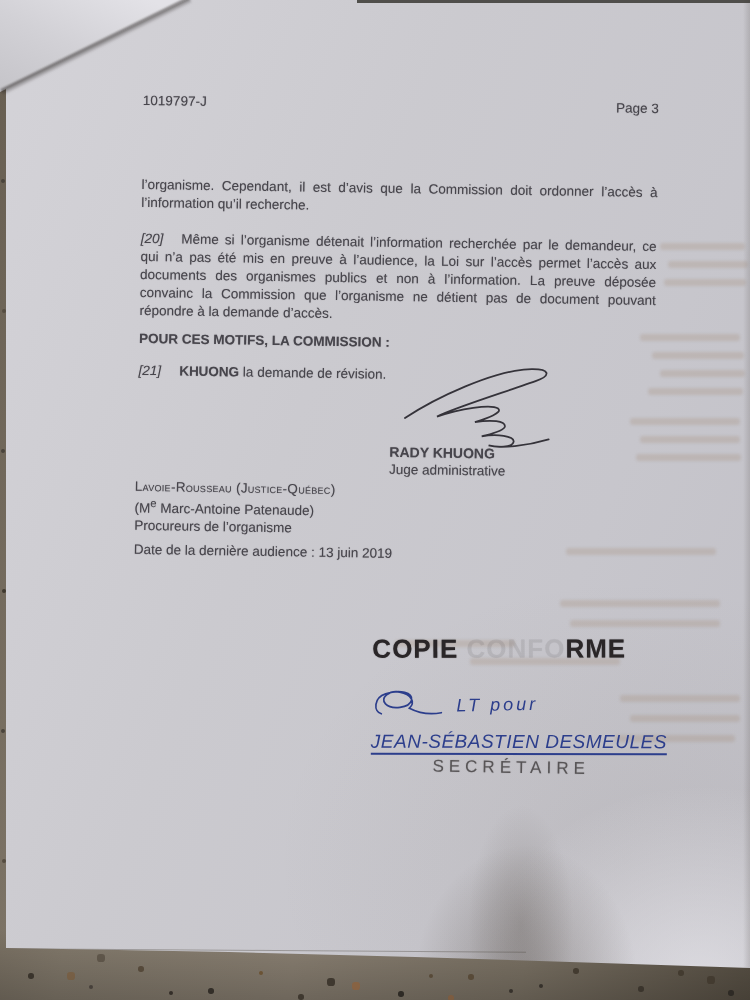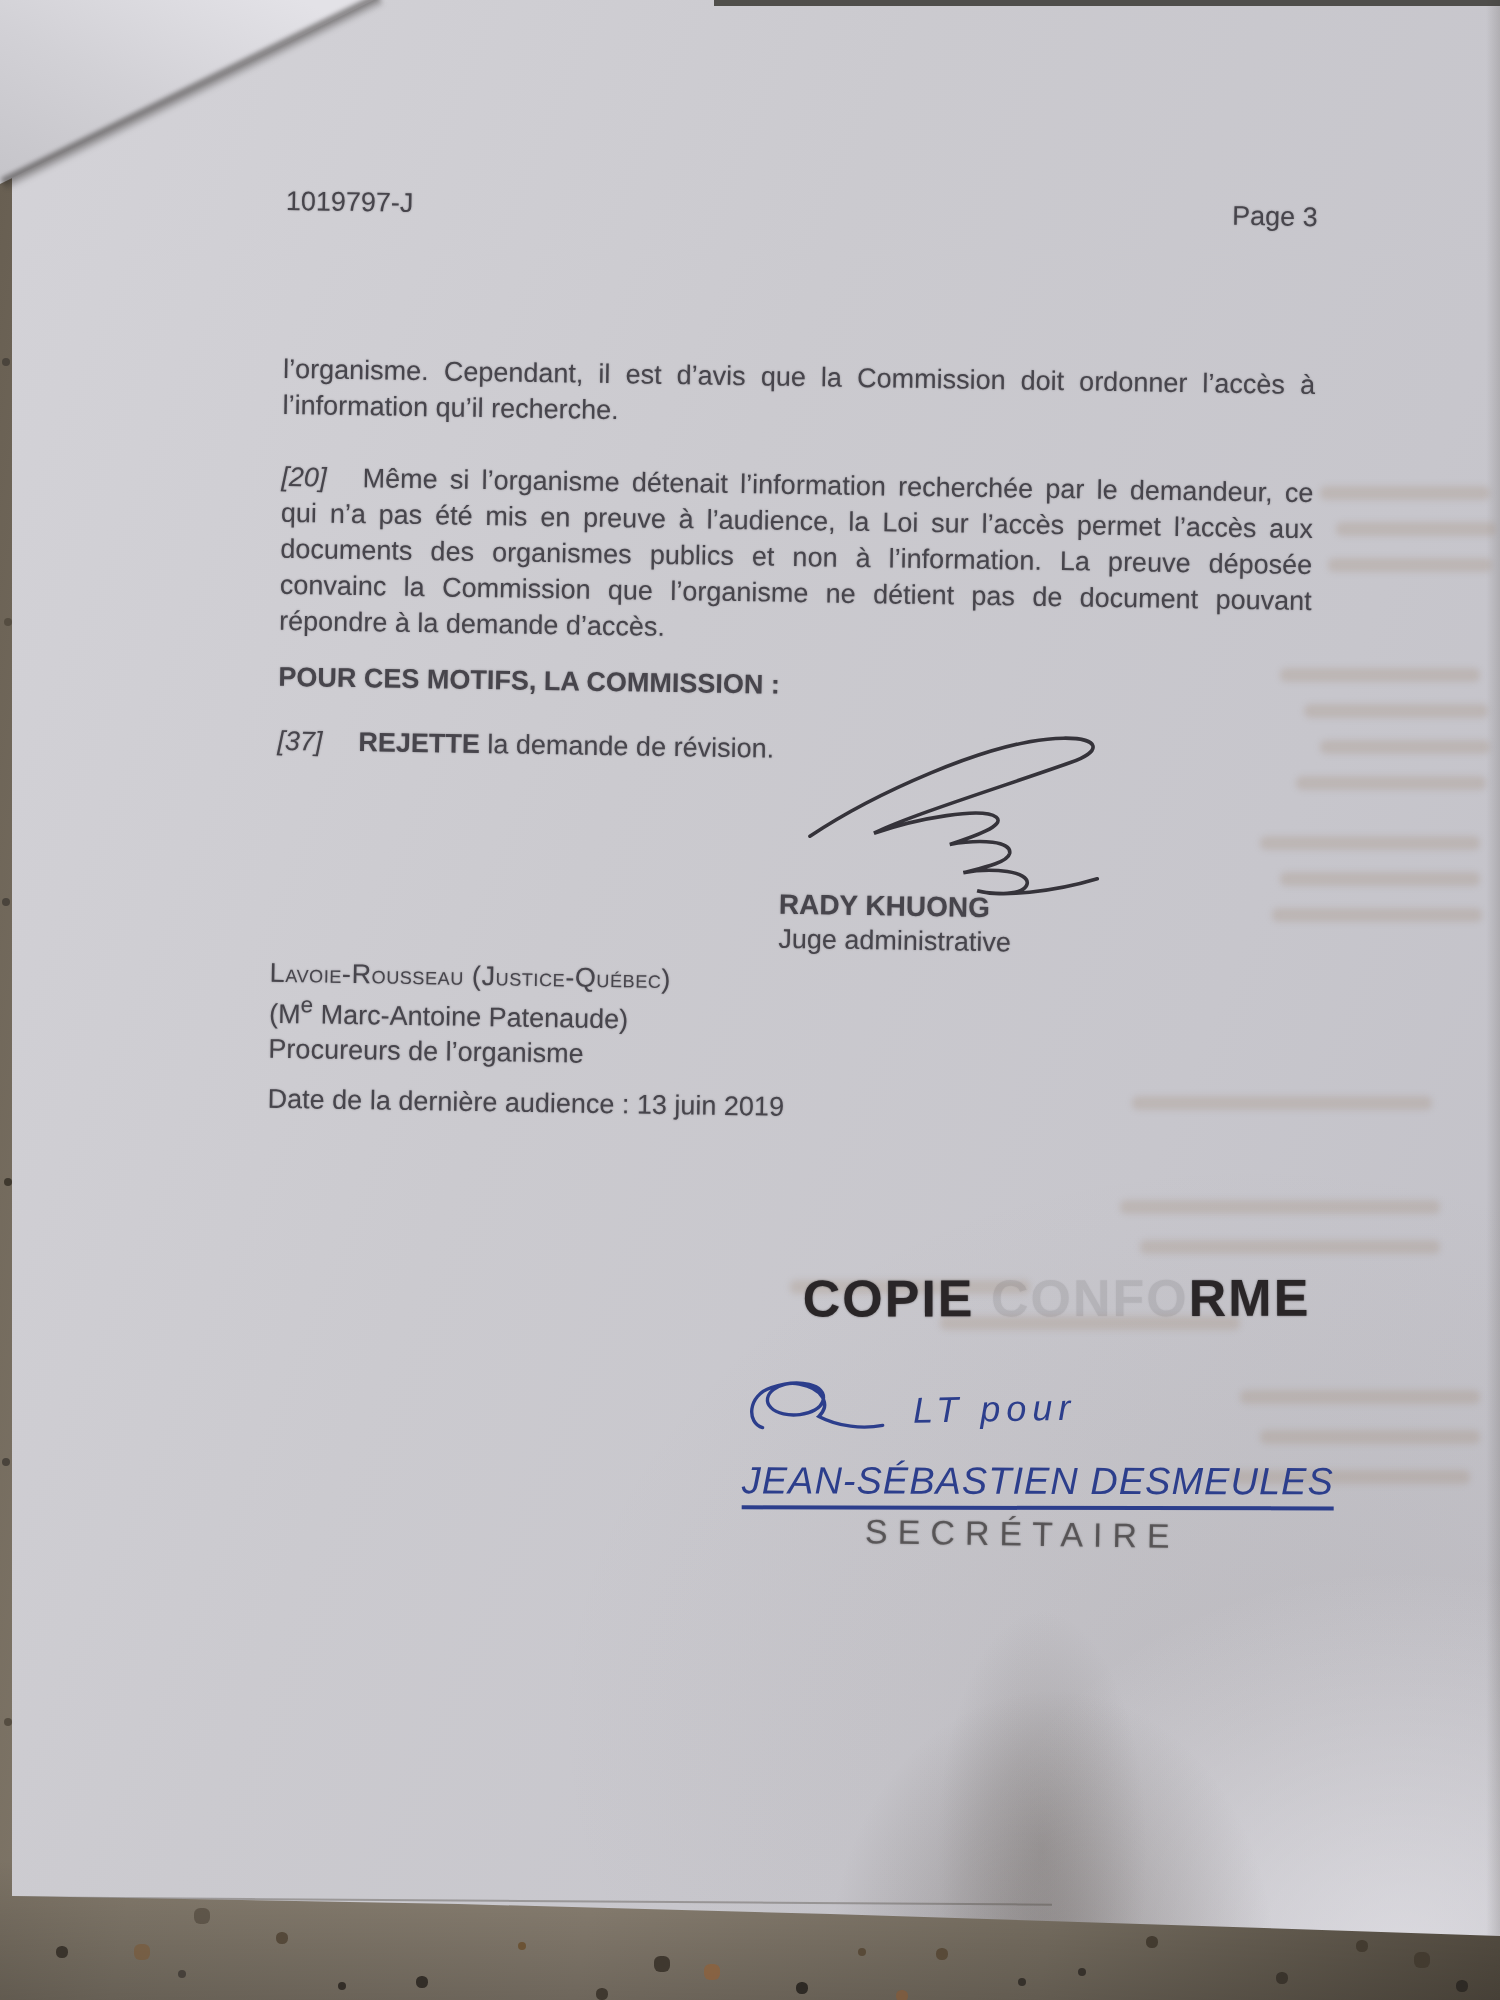--- a/index.html
+++ b/index.html
@@ -90,21 +90,21 @@
   .sig-svg { left:398px; top:356px; }
   .judge { left:389px; top:440px; line-height:17px; }
   .judge .name { font-weight:bold; font-size:14px; }
 
   .counsel { left:135px; top:478px; line-height:17px; }
   .smallcaps { font-variant:small-caps; letter-spacing:.3px; }
   .date-line { left:135px; top:541px; }
 
   
   .stamp-copy {
-    left:404px; top:634px; transform:rotate(-1deg);
+    left:375px; top:634px; transform:rotate(-1deg);
     font-weight:bold; font-size:26px; letter-spacing:1px; color:#2a2628;
     text-shadow:0 0 1px rgba(42,38,40,.6);
   }
   .stamp-copy .faded { opacity:.10; }
   .ink { color:#2c3e8c; text-shadow:none; }
   .hw-note {
     left:460px; top:690px; font-size:18px; font-style:italic;
     letter-spacing:3px; transform:rotate(-2deg);
   }
   .hw-sig { left:375px; top:682px; }
@@ -151,21 +151,21 @@
       <span>1019797-J</span>
       <span>Page 3</span>
     </div>
 
     <p class="abs para" style="top:176px">l’organisme. Cependant, il est d’avis que la Commission doit ordonner l’accès à l’information qu’il recherche.</p>
 
     <p class="abs para" style="top:230px"><span class="pnum">[20]</span><span>Même si l’organisme détenait l’information recherchée par le demandeur, ce qui n’a pas été mis en preuve à l’audience, la Loi sur l’accès permet l’accès aux documents des organismes publics et non à l’information. La preuve déposée convainc la Commission que l’organisme ne détient pas de document pouvant répondre à la demande d’accès.</span></p>
 
     <p class="abs motifs">POUR CES MOTIFS, LA COMMISSION :</p>
 
-    <p class="abs p21"><span class="pnum">[37]</span><span class="bold">REJETTE</span><span> la demande de révision.</span></p>
+    <p class="abs p21"><span class="pnum">[21]</span><span class="bold">KHUONG</span><span> la demande de révision.</span></p>
 
     <svg class="abs sig-svg" width="172" height="95" viewBox="0 0 172 95">
       <path d="M6 58 C 35 38, 95 8, 132 7 C 150 6.5, 152 13, 136 19 C 104 31, 55 47, 38 56
                C 60 48, 92 42, 99 47 C 104 51, 88 57, 76 61 C 92 58, 107 59, 106 65
                C 105 70, 90 73, 83 75 C 98 72, 116 74, 115 80 C 114 86, 98 86, 90 84
                C 102 87, 128 84, 150 77" fill="none" stroke="#35333a" stroke-width="1.8" stroke-linecap="round"></path>
     </svg>
 
     <div class="abs judge">
       <div class="name">RADY KHUONG</div>

